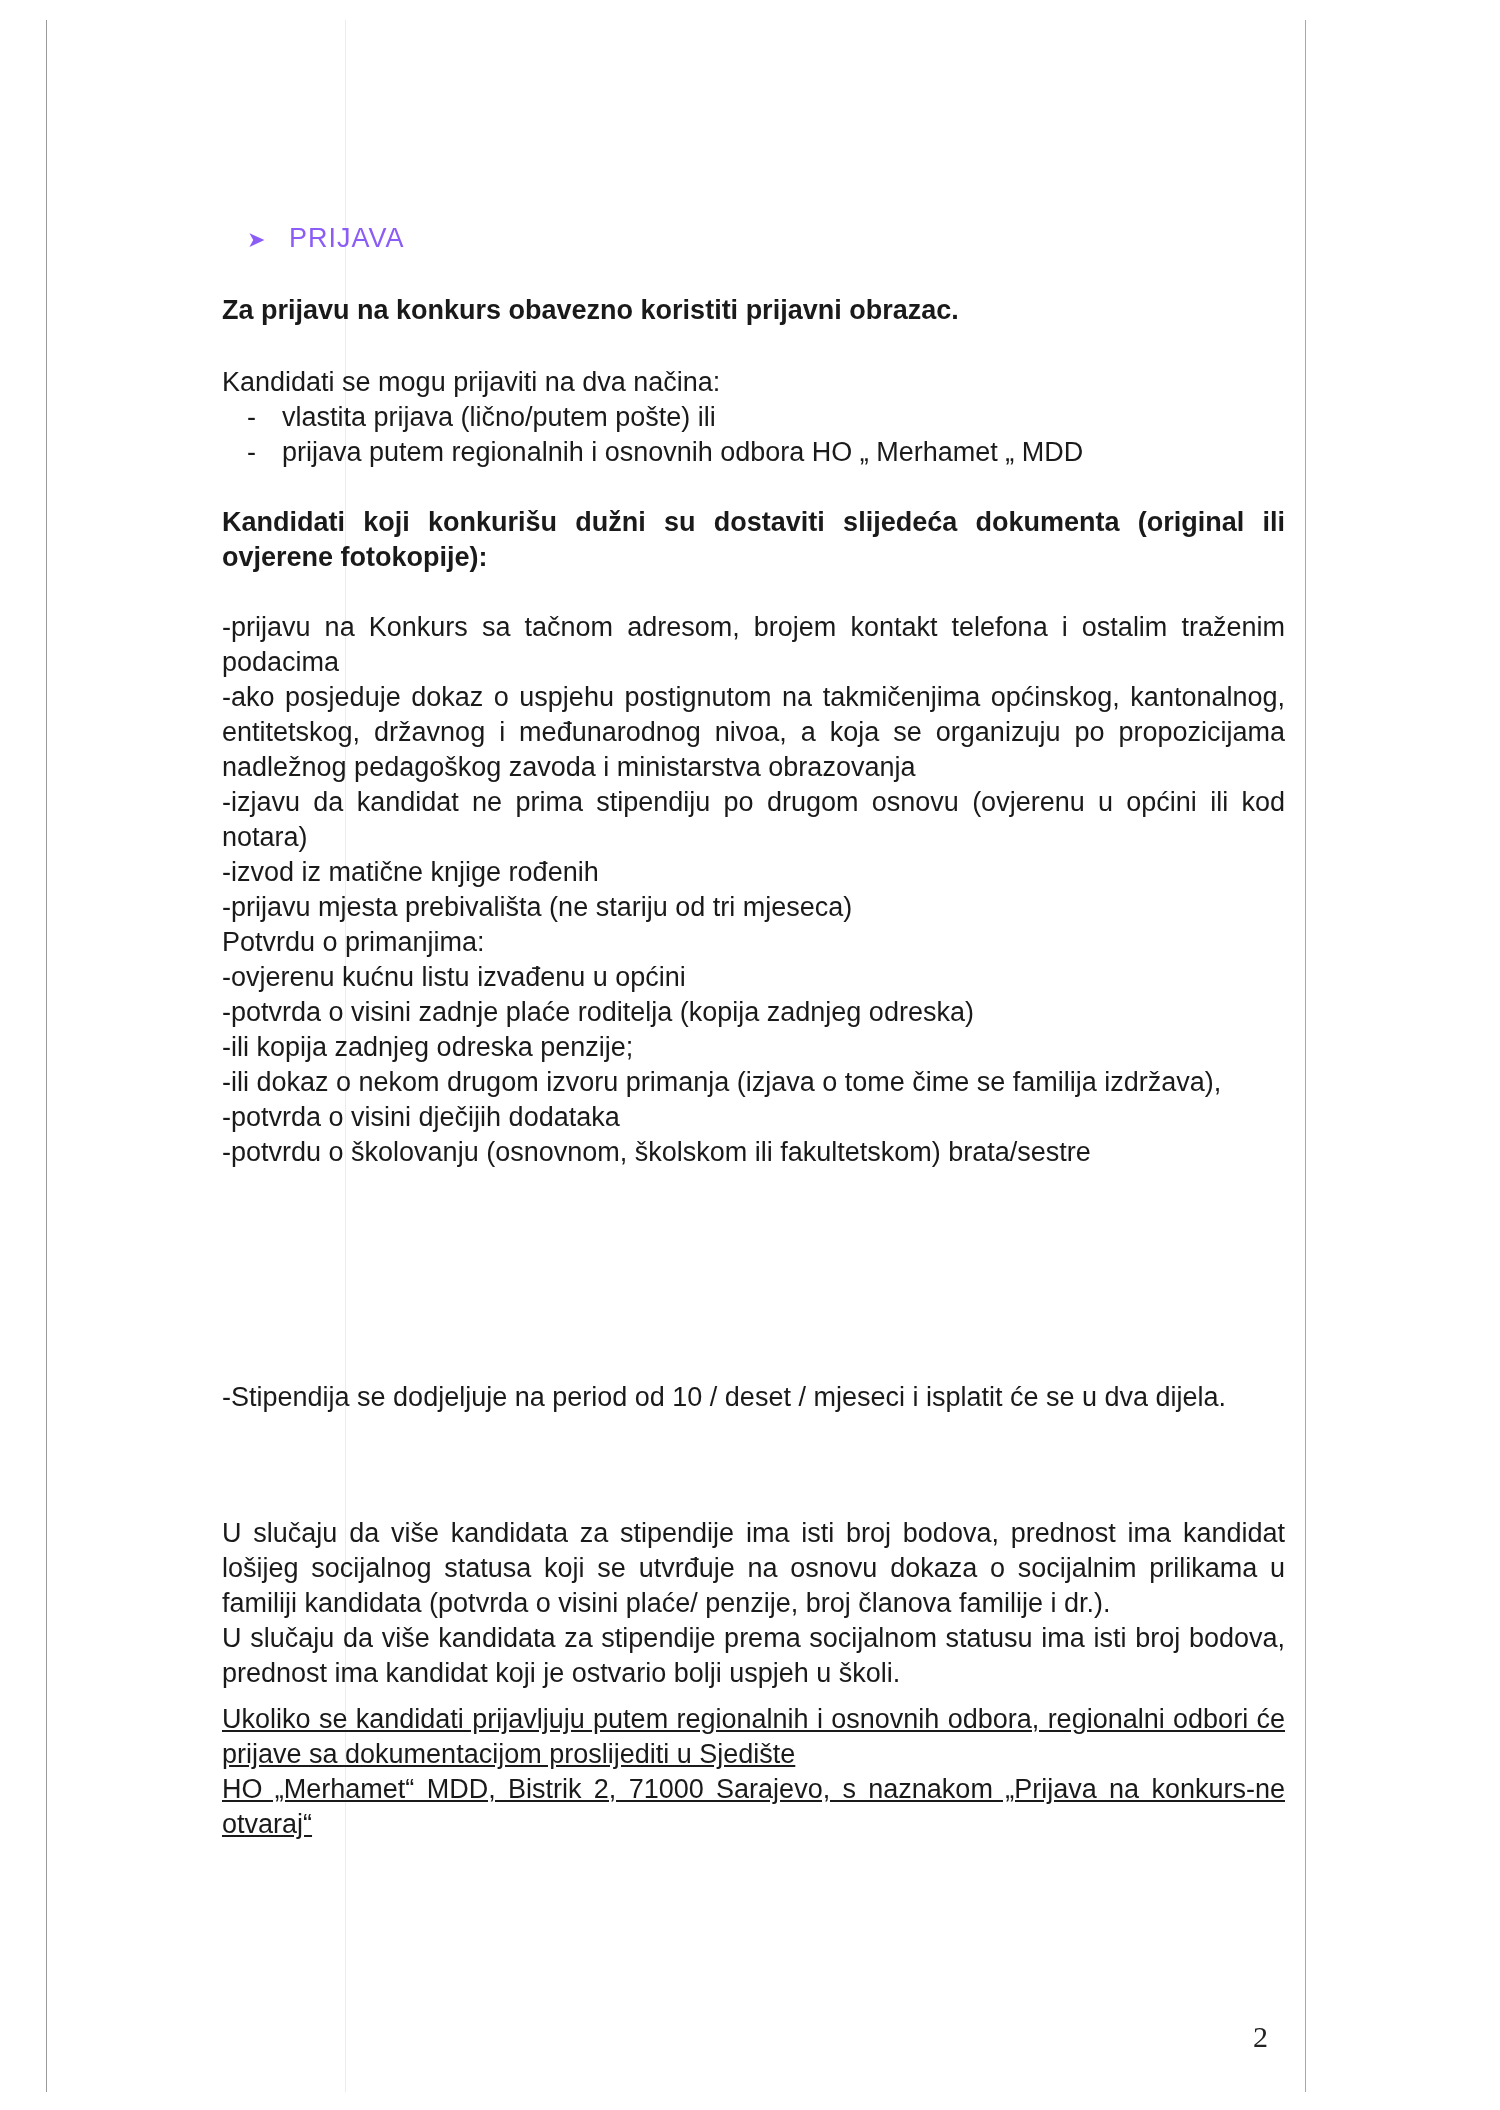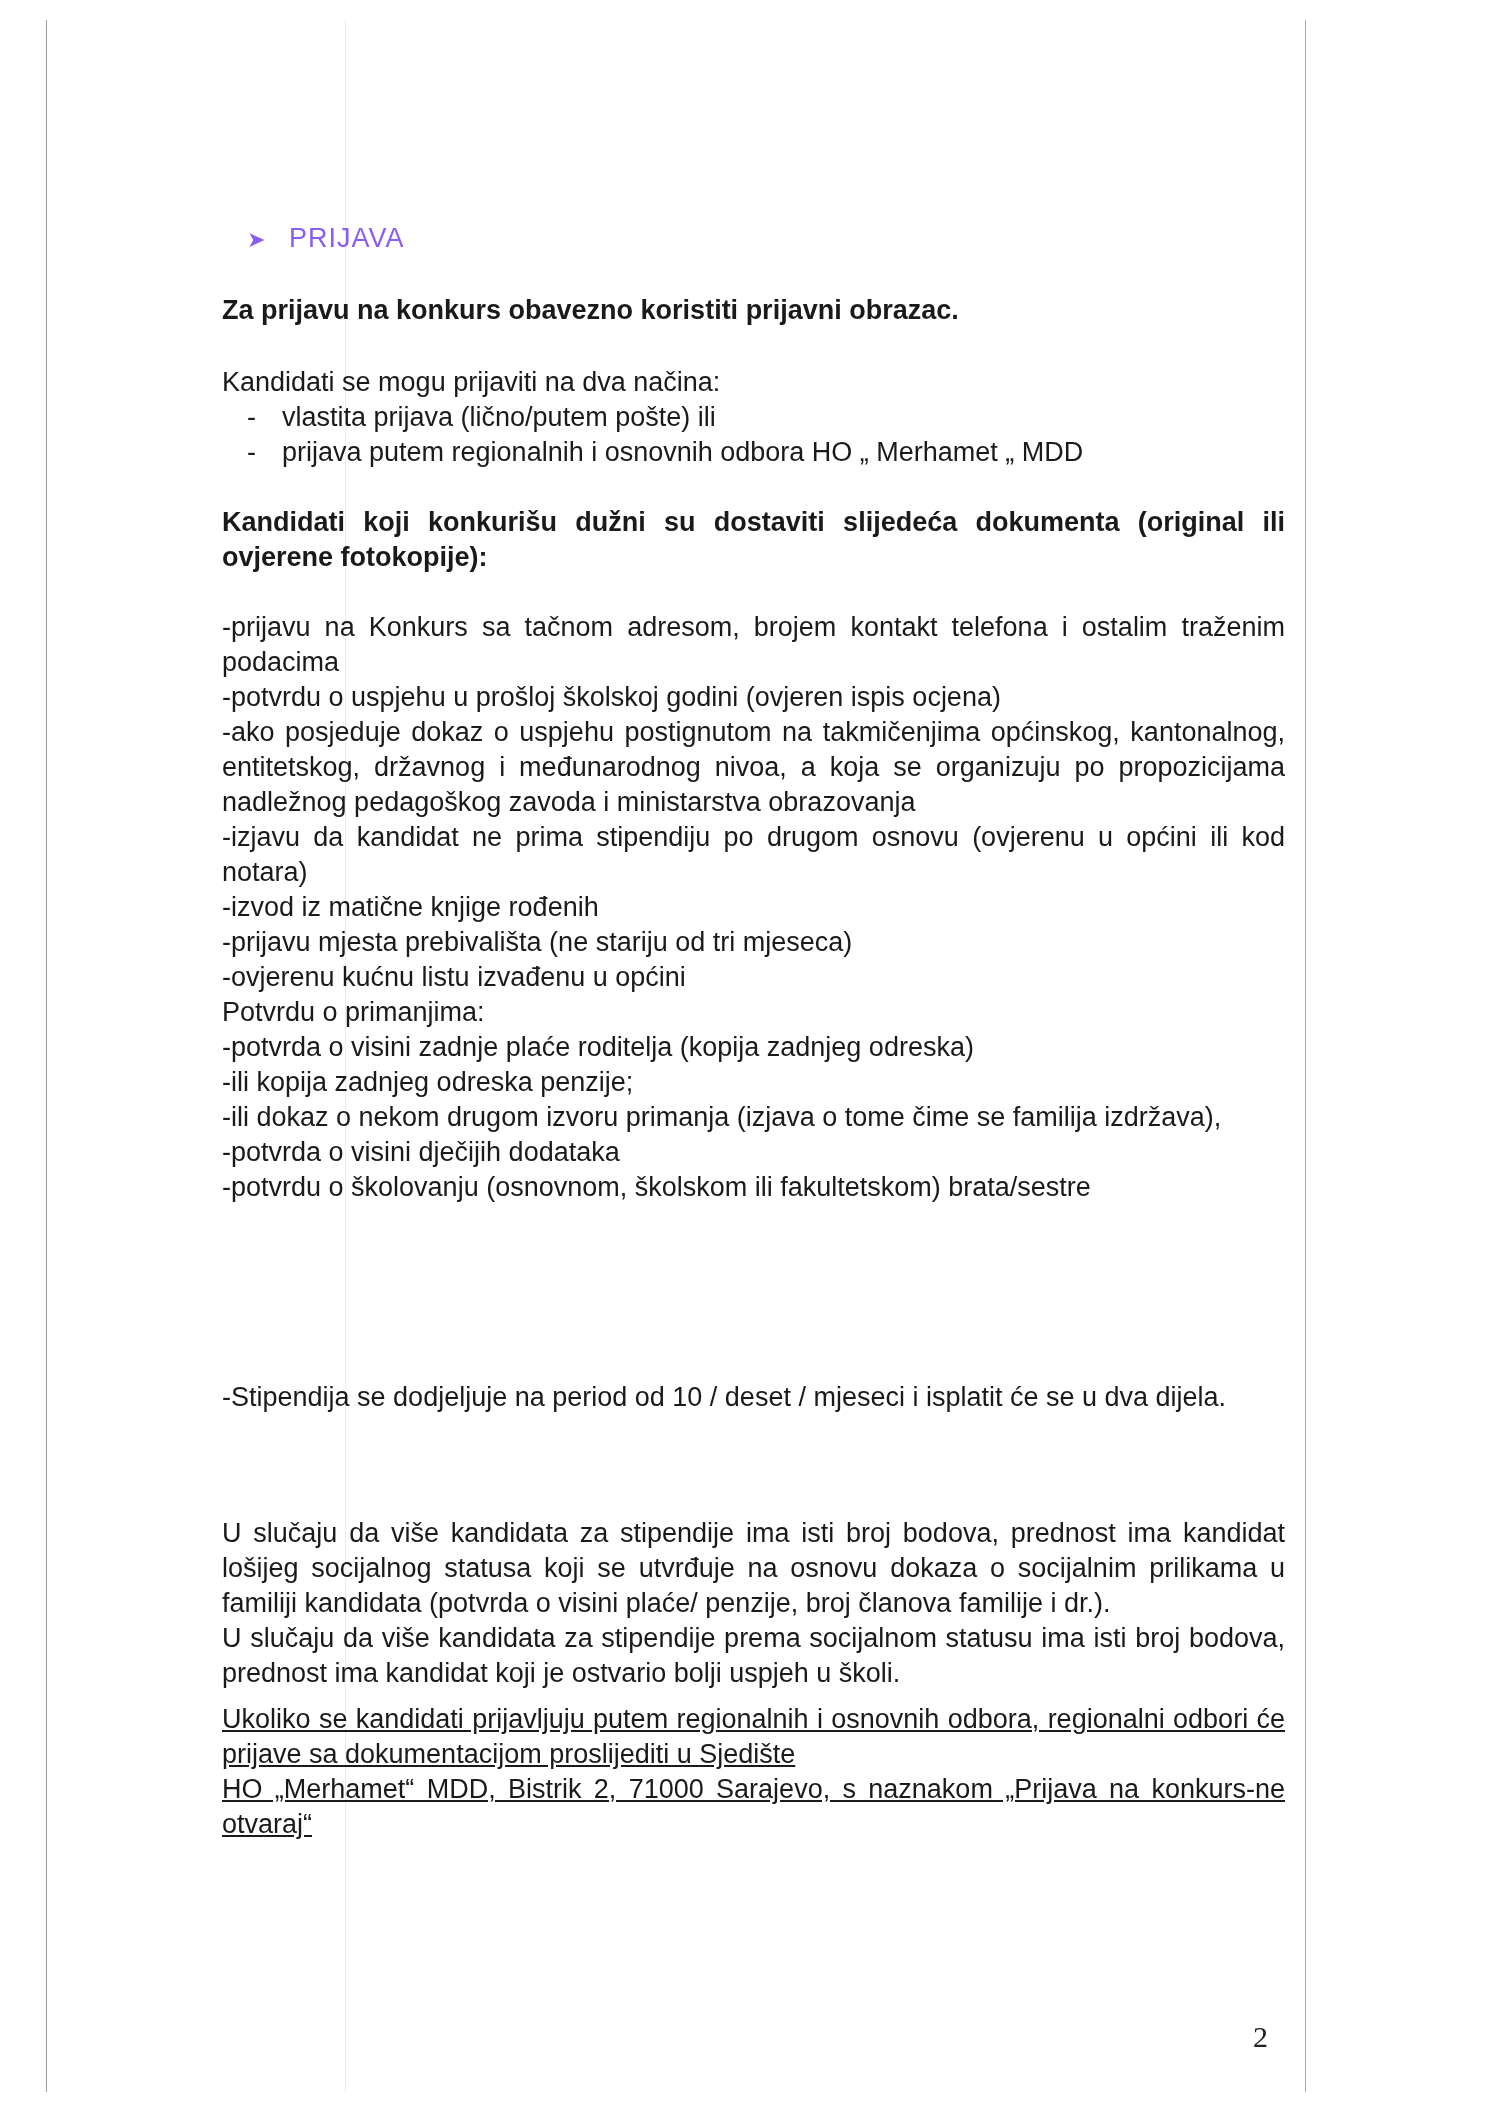--- a/index.html
+++ b/index.html
@@ -40,27 +40,26 @@
     <ul class="dash-list">
       <li><span class="dash">-</span><span>vlastita prijava (lično/putem pošte) ili</span></li>
       <li><span class="dash">-</span><span>prijava putem regionalnih i osnovnih odbora HO „ Merhamet „ MDD</span></li>
     </ul>
   </div>
 
   <p class="blk bold justify" style="top:505px;">Kandidati koji konkurišu dužni su dostaviti slijedeća dokumenta (original ili ovjerene fotokopije):</p>
 
   <div class="blk" style="top:610px;">
     <p class="justify">-prijavu na Konkurs sa tačnom adresom, brojem kontakt telefona i ostalim traženim podacima</p>
-    <p>-potvrdu o uspjehu u prošloj školskoj godini (ovjeren ispis ocjena)</p>
     <p class="justify">-ako posjeduje dokaz o uspjehu postignutom na takmičenjima općinskog, kantonalnog, entitetskog, državnog i međunarodnog nivoa, a koja se organizuju po propozicijama nadležnog pedagoškog zavoda i ministarstva obrazovanja</p>
     <p class="justify">-izjavu da kandidat ne prima stipendiju po drugom osnovu (ovjerenu u općini ili kod notara)</p>
     <p>-izvod iz matične knjige rođenih</p>
     <p>-prijavu mjesta prebivališta (ne stariju od tri mjeseca)</p>
+    <p>Potvrdu o primanjima:</p>
     <p>-ovjerenu kućnu listu izvađenu u općini</p>
-    <p>Potvrdu o primanjima:</p>
     <p>-potvrda o visini zadnje plaće roditelja (kopija zadnjeg odreska)</p>
     <p>-ili kopija zadnjeg odreska penzije;</p>
     <p class="justify">-ili dokaz o nekom drugom izvoru primanja (izjava o tome čime se familija izdržava),</p>
     <p>-potvrda o visini dječijih dodataka</p>
     <p>-potvrdu o školovanju (osnovnom, školskom ili fakultetskom) brata/sestre</p>
   </div>
 
   <p class="blk justify" style="top:1380px;">-Stipendija se dodjeljuje na period od 10 / deset / mjeseci i isplatit će se u dva dijela.</p>
 
   <div class="blk" style="top:1488px;margin-top:28px;">

